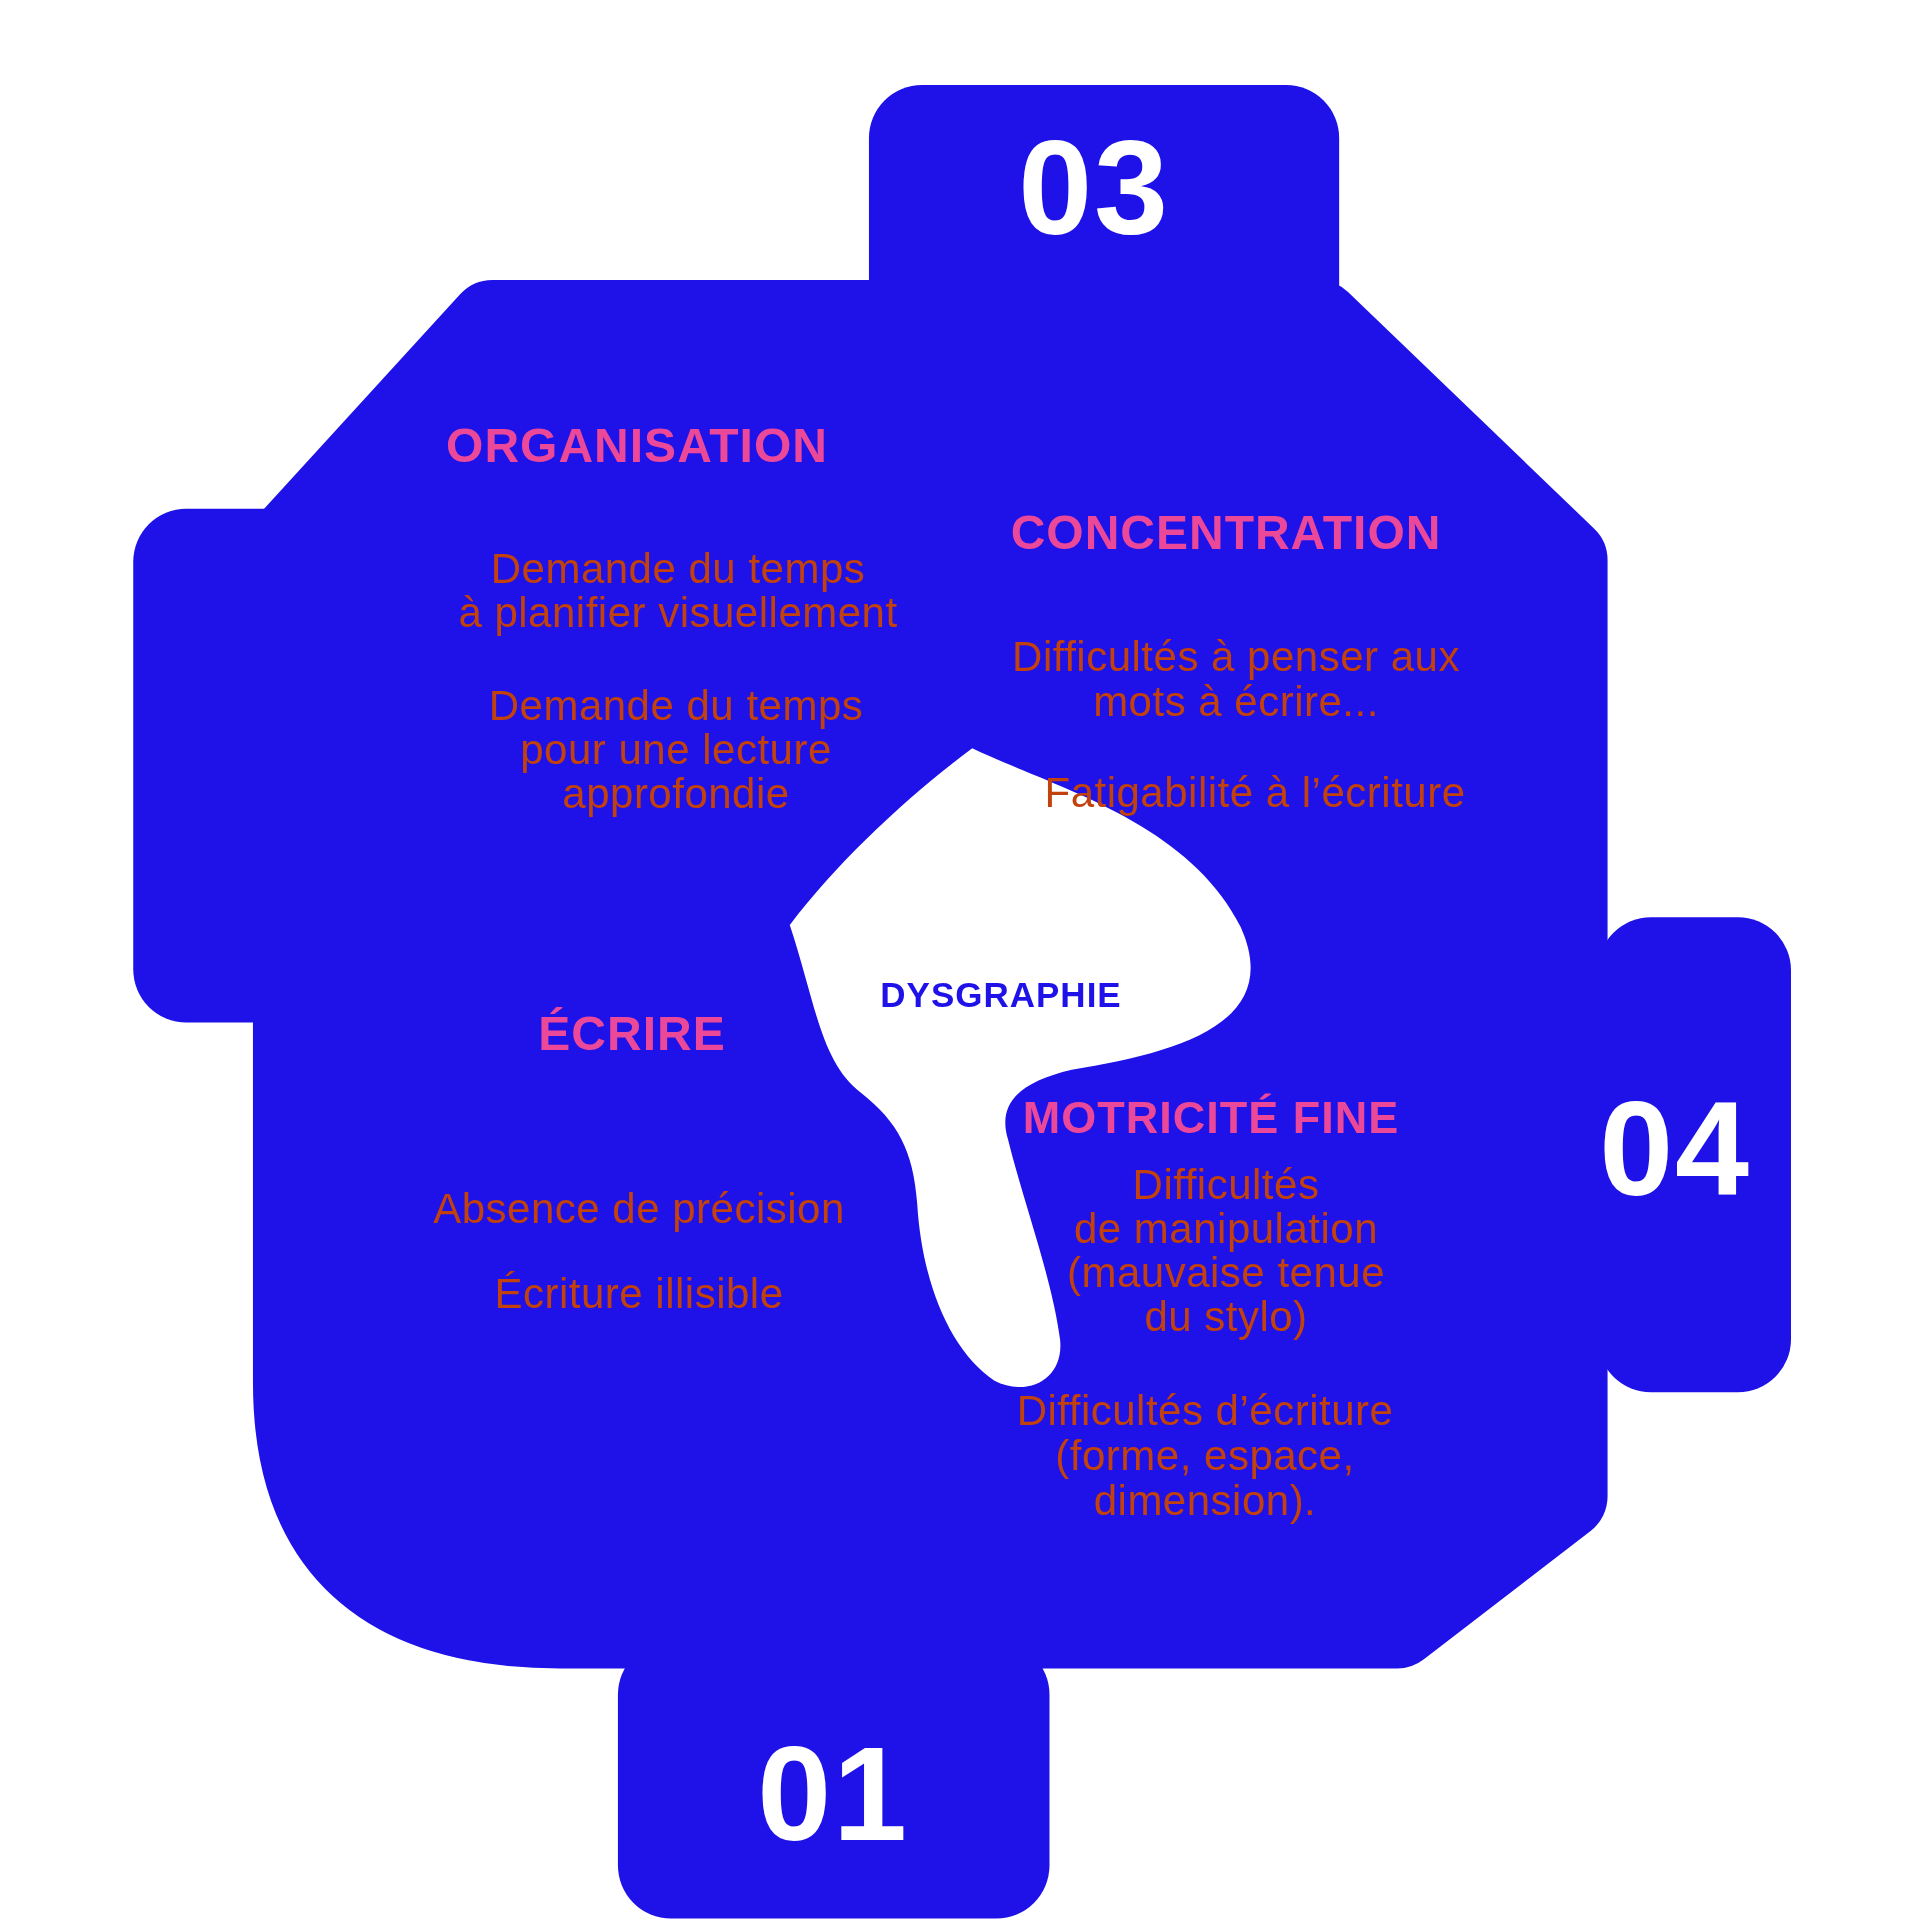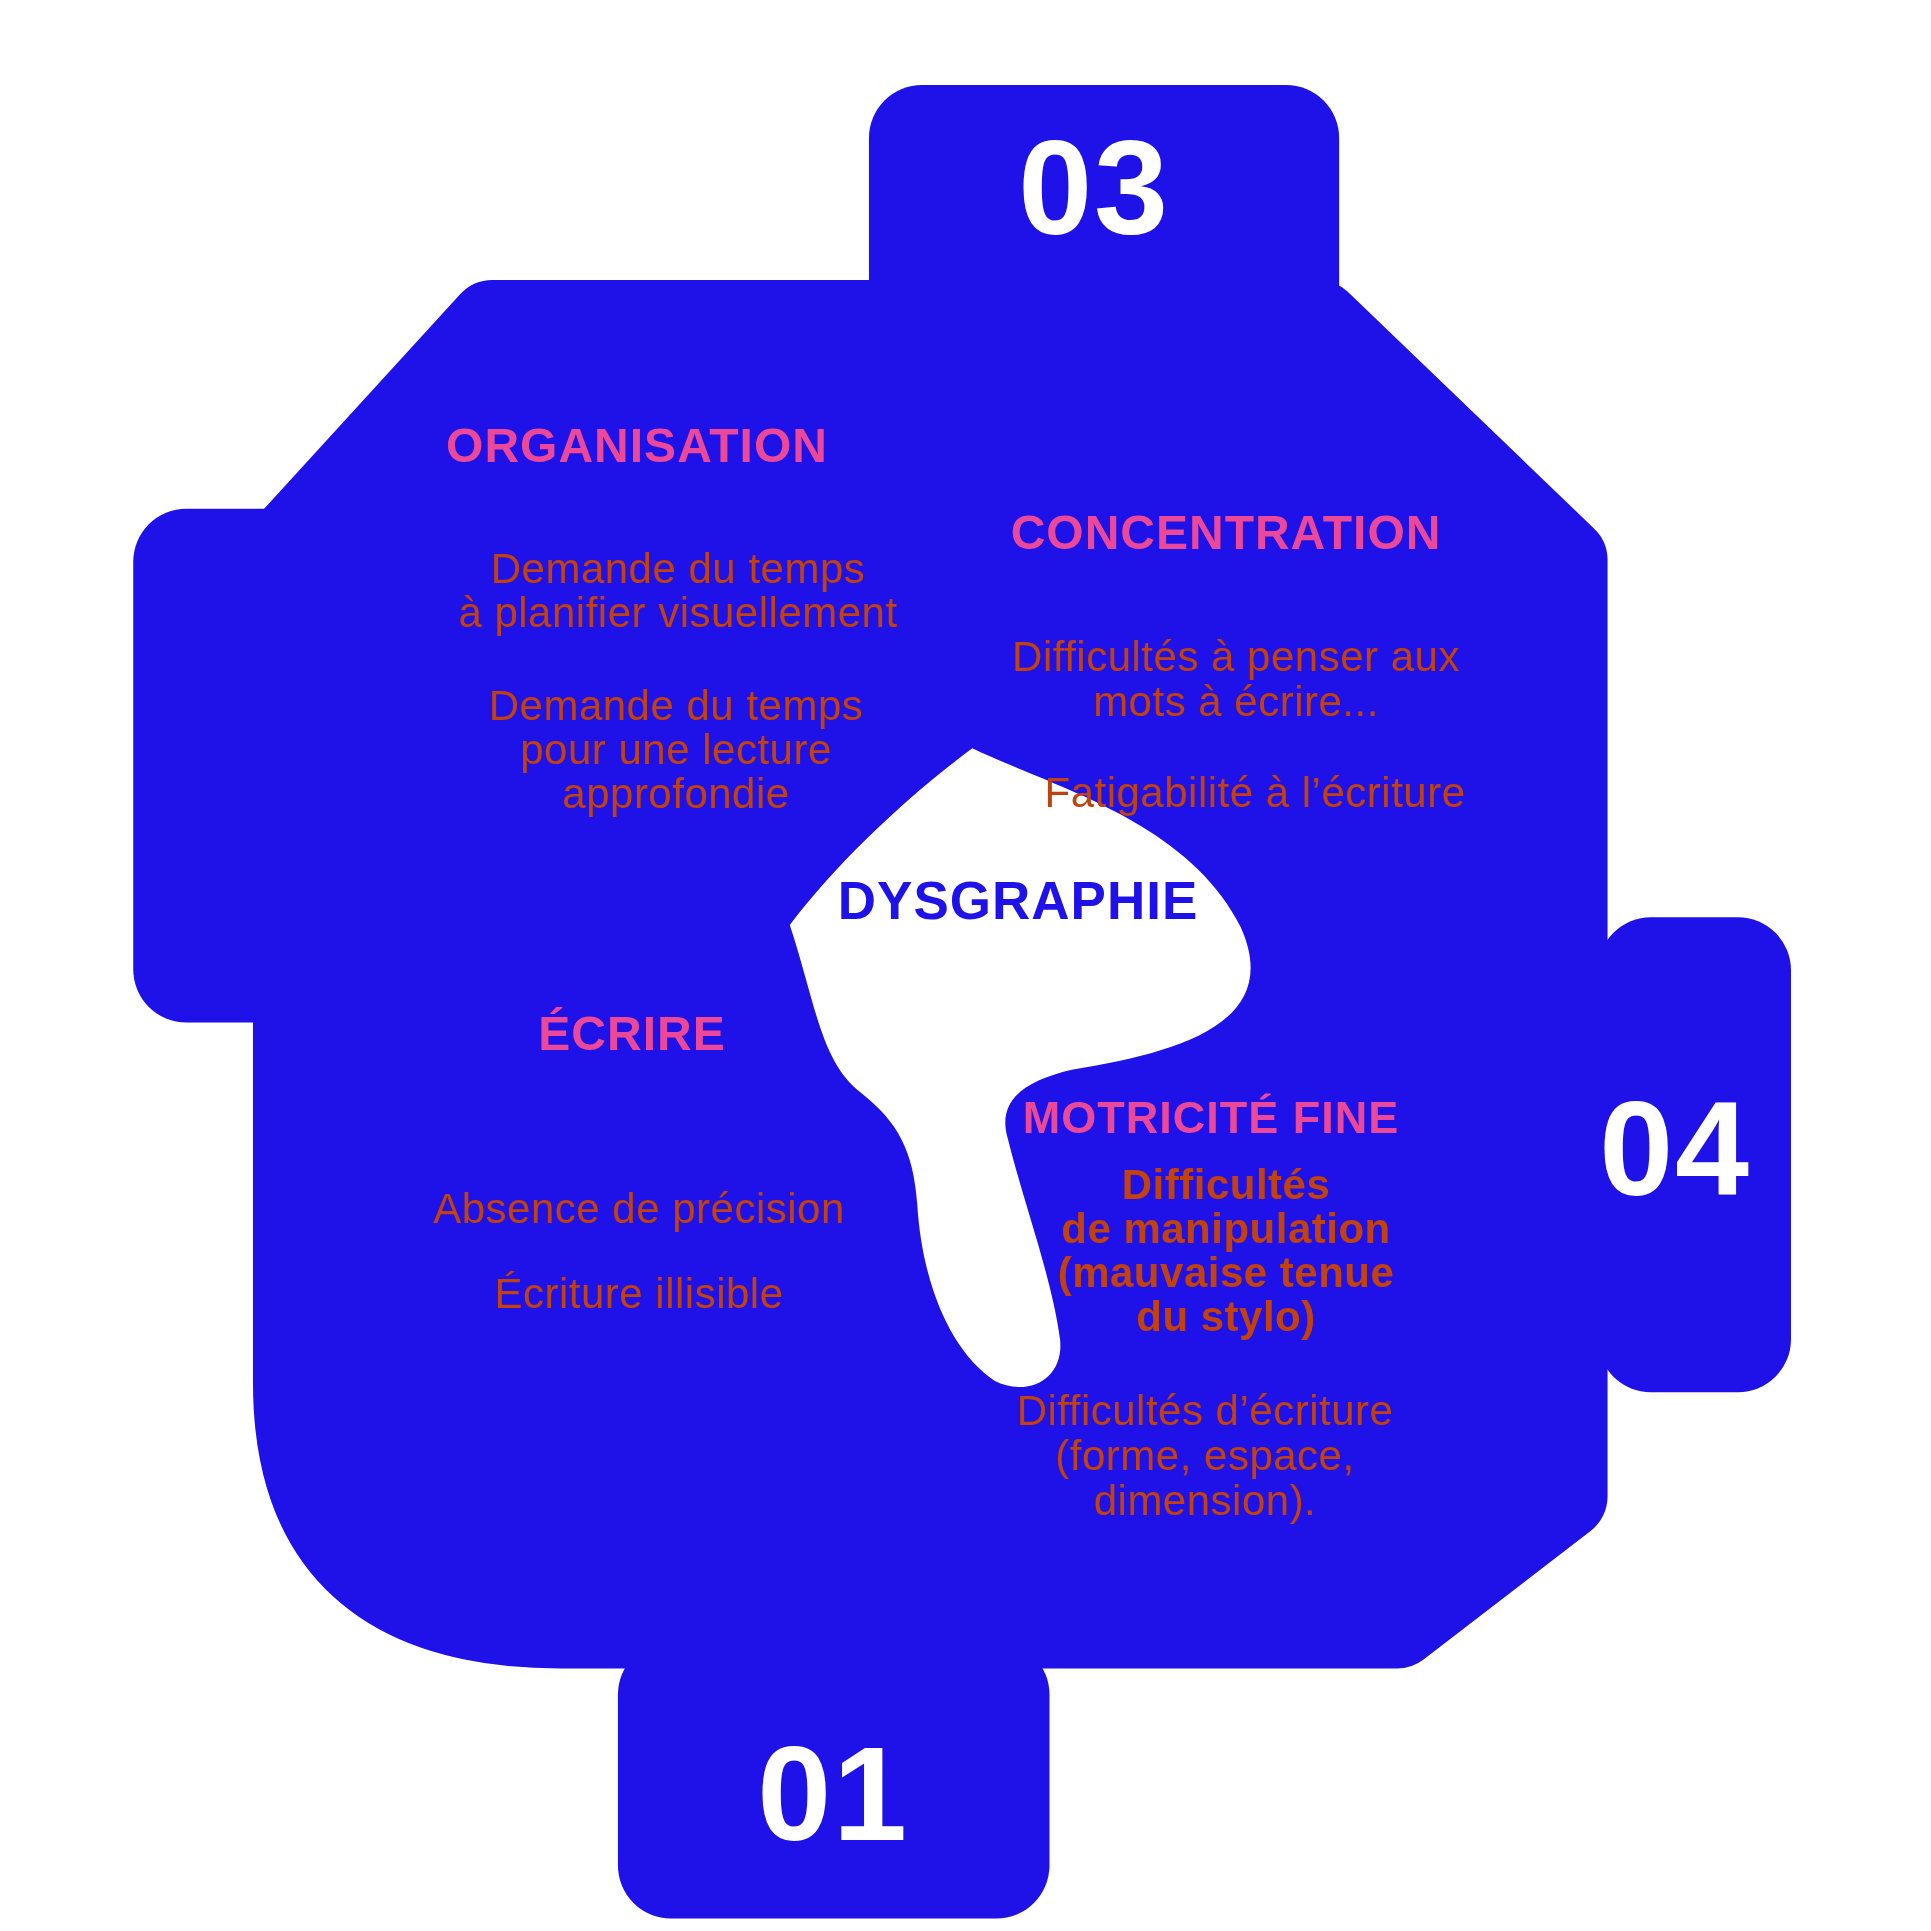--- a/index.html
+++ b/index.html
@@ -27,28 +27,27 @@
     color: #ffffff;
     font-size: 133px;
     font-weight: 700;
     line-height: 1;
     letter-spacing: 1.9px;
     white-space: nowrap;
   }
   .center-label {
     position: absolute;
     left: 1001px;
-    top: 900px;
+    top: 995px;
     transform: translate(-50%, -50%);
     color: var(--blue, #1E12E8);
-    font-size: 53px;
+    font-size: 35px;
     font-weight: 700;
     letter-spacing: 1px;
     white-space: nowrap;
-    margin-left: 17px;
   }
   .sec-title {
     position: absolute;
     transform: translateX(-50%);
     color: #ec4899;
     font-weight: 700;
     font-size: 48px;
     line-height: 1;
     letter-spacing: 1px;
     white-space: nowrap;
@@ -73,21 +72,21 @@
 
   #conc-title  { left: 1226px; top: 509px; }
   #conc-p1     { left: 1236px; top: 634px; line-height: 45px; }
   #conc-p2     { left: 1255px; top: 771px; }
 
   #ecr-title   { left: 632px;  top: 1010px; }
   #ecr-p1      { left: 639px;  top: 1187px; }
   #ecr-p2      { left: 639px;  top: 1272px; }
 
   #mot-title   { left: 1211px; top: 1095px; font-size: 45px; }
-  #mot-p1      { left: 1226px; top: 1163px; font-weight: bold; }
+  #mot-p1      { left: 1226px; top: 1163px; }
   #mot-p2      { left: 1205px; top: 1388px; line-height: 45px; }
 
   #num-01 { left: 833px;  top: 1728px; }
   #num-02 { left: 261px;  top: 716px;  }
   #num-03 { left: 1094px; top: 122px;  }
   #num-04 { left: 1675px; top: 1083px; }
 </style>
 </head>
 <body>
 

